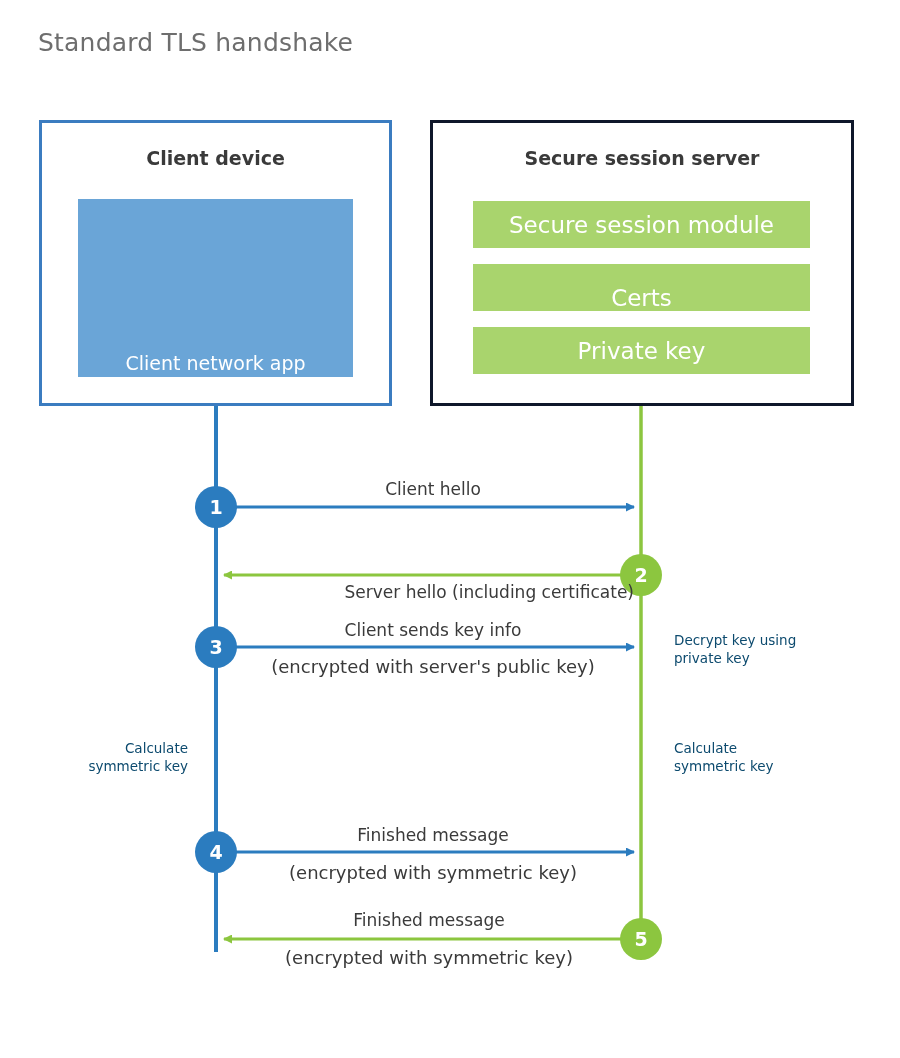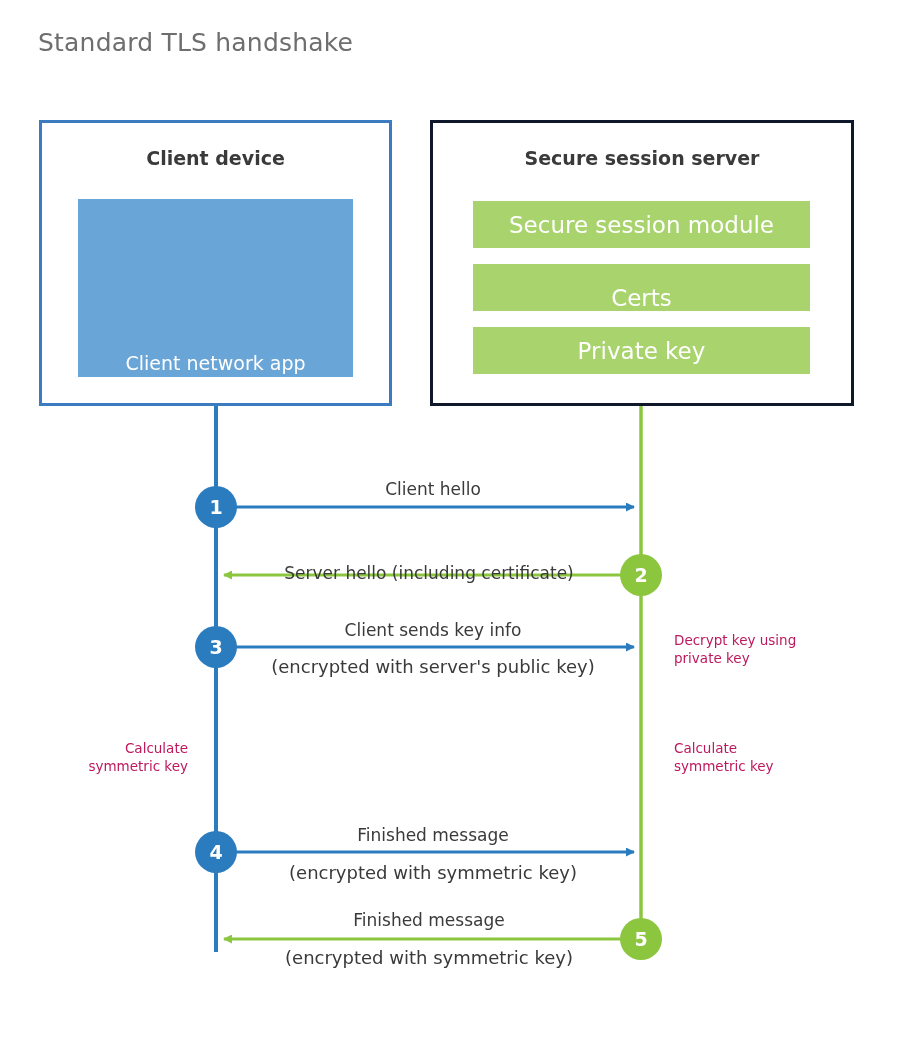--- a/index.html
+++ b/index.html
@@ -135,21 +135,21 @@
   .msg-main {
     font-size: 17px;
   }
   .msg-sub {
     font-size: 18px;
   }
   .side-note {
     position: absolute;
     font-size: 13.5px;
     line-height: 1.35;
-    color: #be185d;
+    color: #0c4a6e;
     white-space: pre-line;
   }
   .side-note.left { text-align: right; }
   .side-note.right { text-align: left; }
 </style>
 </head>
 <body>
 
 <div id="diagram-root">
 
@@ -211,21 +211,21 @@
   </div>
   <div class="step-circle blue" style="left:195px; top:831px;">
     <span>4</span>
   </div>
   <div class="step-circle green" style="left:620px; top:918px;">
     <span>5</span>
   </div>
 
   <div class="msg-label msg-main" style="left:228px; width:410px; top:479px;">Client hello</div>
 
-  <div class="msg-label msg-main" style="left:224px; width:410px; top:563px;">Server hello (including certificate)</div>
+  <div class="msg-label msg-main" style="left:224px; width:410px; top:582px;text-align:right;">Server hello (including certificate)</div>
 
   <div class="msg-label msg-main" style="left:228px; width:410px; top:620px;">Client sends key info</div>
   <div class="msg-label msg-sub" style="left:228px; width:410px; top:656px;">(encrypted with server's public key)</div>
 
   <div class="msg-label msg-main" style="left:228px; width:410px; top:825px;">Finished message</div>
   <div class="msg-label msg-sub" style="left:228px; width:410px; top:862px;">(encrypted with symmetric key)</div>
 
   <div class="msg-label msg-main" style="left:224px; width:410px; top:910px;">Finished message</div>
   <div class="msg-label msg-sub" style="left:224px; width:410px; top:947px;">(encrypted with symmetric key)</div>
 

